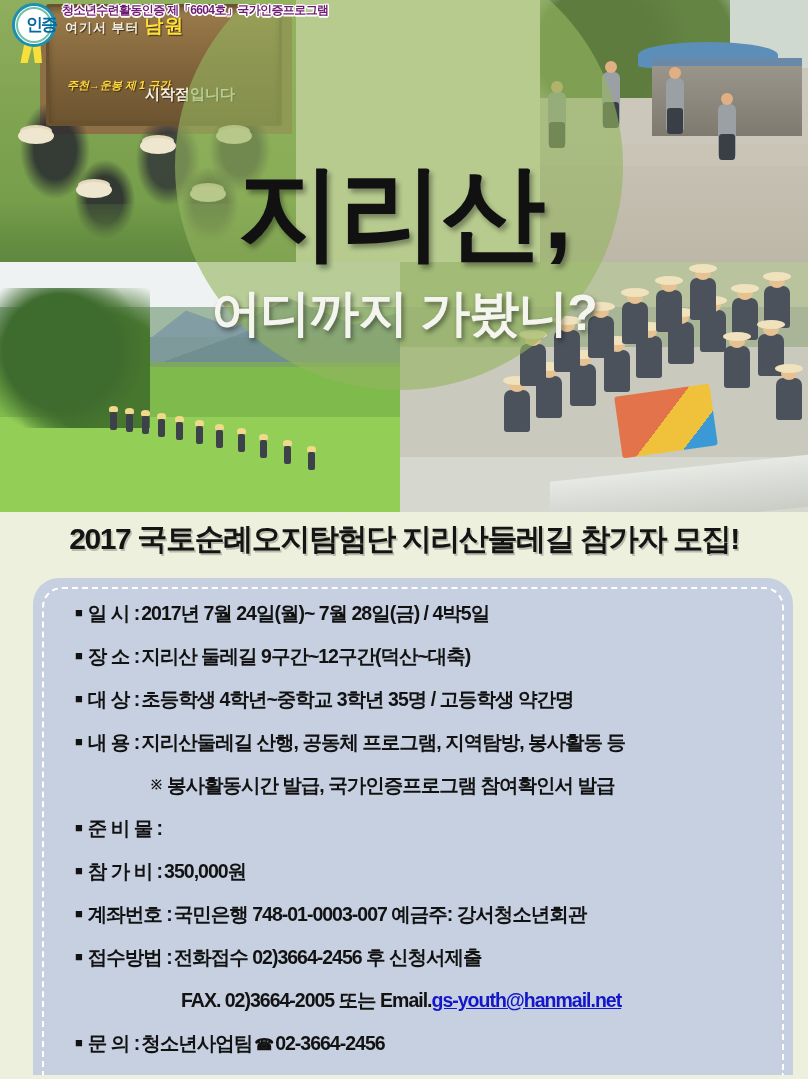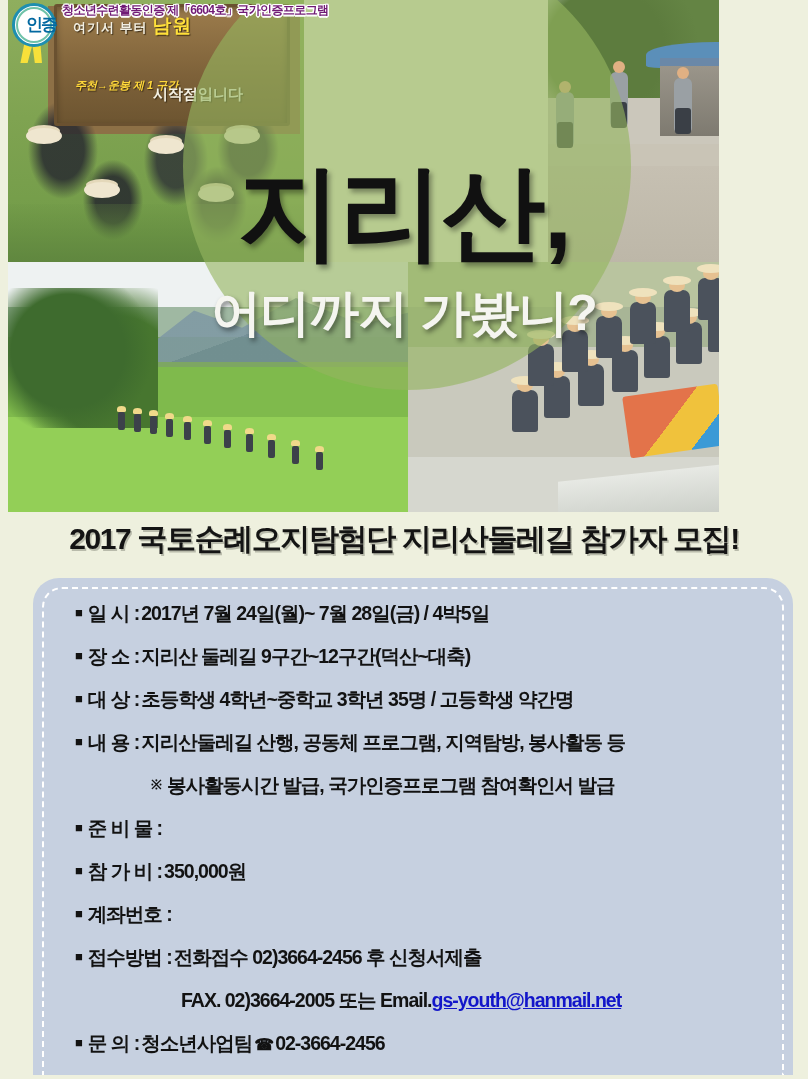--- a/index.html
+++ b/index.html
@@ -6,21 +6,21 @@
   html,body { width:808px; height:1079px; }
   body {
     font-family:"Liberation Sans", sans-serif;
     background:#eef0de;
     overflow:hidden;
     position:relative;
   }
   #poster { position:relative; width:808px; height:1079px; background:#eef0de; overflow:hidden; }
 
   
-  .collage { position:absolute; left:8px; top:0; width:711px; height:512px; overflow:hidden; }
+  .collage { position:absolute; left:0; top:0; width:808px; height:512px; overflow:hidden; }
 
   .photo { position:absolute; overflow:hidden; }
 
   
   .ph-sign { left:0; top:0; width:296px; height:262px;
     background:
       radial-gradient(ellipse 50px 70px at 55px 150px, rgba(40,42,48,.85) 0 42%, rgba(40,42,48,0) 70%),
       radial-gradient(ellipse 46px 66px at 168px 160px, rgba(45,48,54,.8) 0 42%, rgba(45,48,54,0) 70%),
       radial-gradient(ellipse 44px 60px at 240px 150px, rgba(40,42,48,.8) 0 42%, rgba(40,42,48,0) 70%),
       radial-gradient(ellipse 42px 56px at 105px 200px, rgba(38,40,46,.85) 0 42%, rgba(38,40,46,0) 72%),
@@ -273,20 +273,21 @@
           <span class="lbl">준 비 물 : </span>
         </div>
         <div class="row">
           <span class="bul">■</span>
           <span class="lbl">참 가 비 : </span>
           <span>350,000원</span>
         </div>
         <div class="row">
           <span class="bul">■</span>
           <span class="lbl">계좌번호 : </span>
+          <span>국민은행 748-01-0003-007 예금주: 강서청소년회관</span>
         </div>
         <div class="row">
           <span class="bul">■</span>
           <span class="lbl">접수방법 : </span>
           <span>전화접수 02)3664-2456 후 신청서제출</span>
         </div>
         <div class="row indent2">
           <span>FAX. 02)3664-2005 또는 Email.</span>
           <a class="mail" href="#">gs-youth@hanmail.net</a>
         </div>

